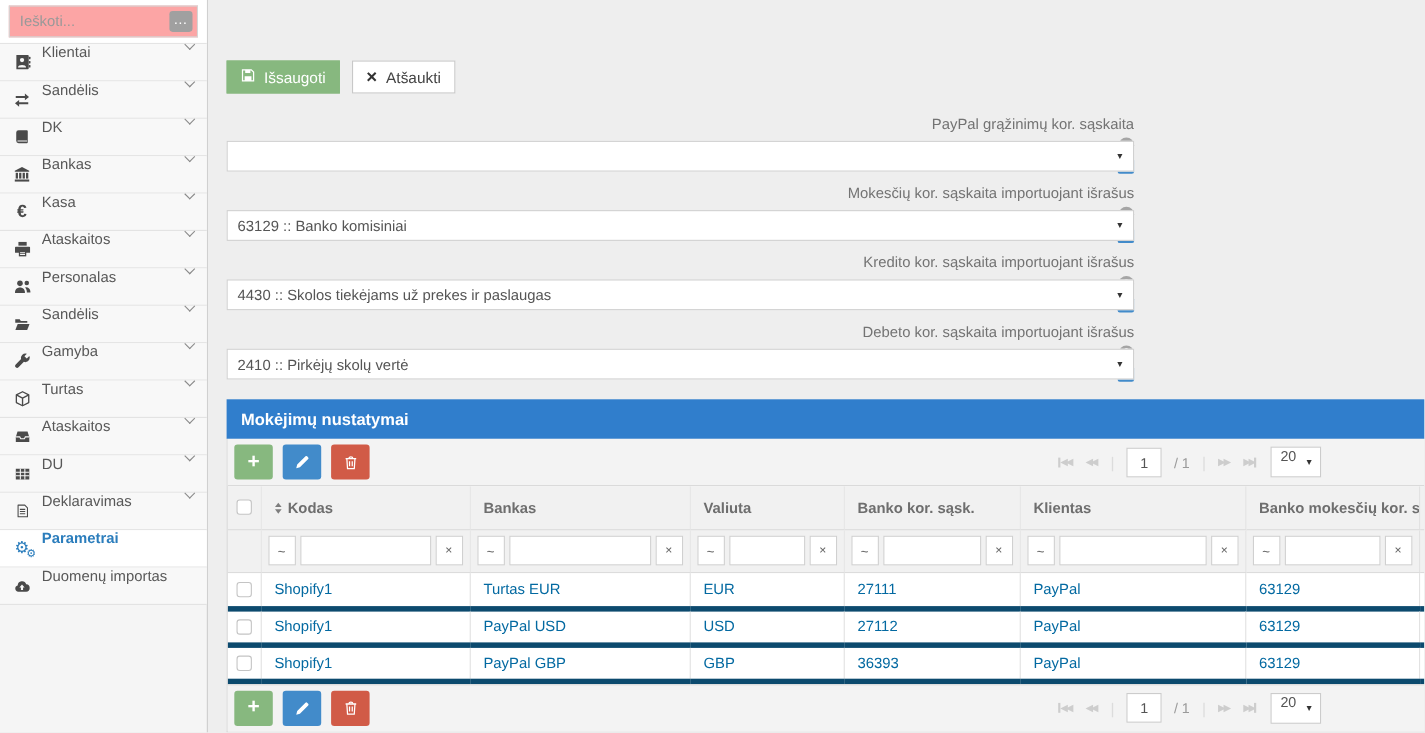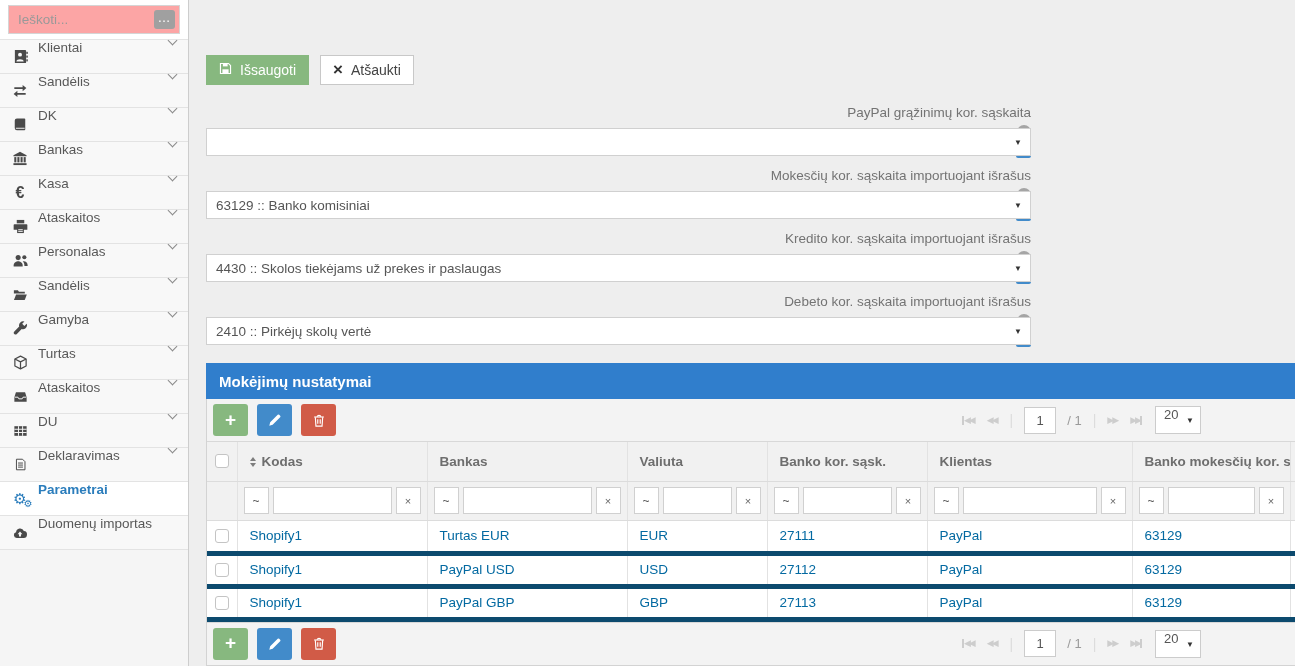--- a/index.html
+++ b/index.html
@@ -485,21 +485,21 @@
                   <td>63129</td>
                   <td></td>
                 </tr>
                 <tr>
                   <td class="cb-cell">
                     <div class="cb"></div>
                   </td>
                   <td>Shopify1</td>
                   <td>PayPal GBP</td>
                   <td>GBP</td>
-                  <td>27113</td>
+                  <td>36393</td>
                   <td>PayPal</td>
                   <td>63129</td>
                   <td></td>
                 </tr>
               </tbody>
           </table>
         </div>
         <div class="grid-toolbar bottom">
             <div class="gt-buttons">
               <button class="gbtn add">

